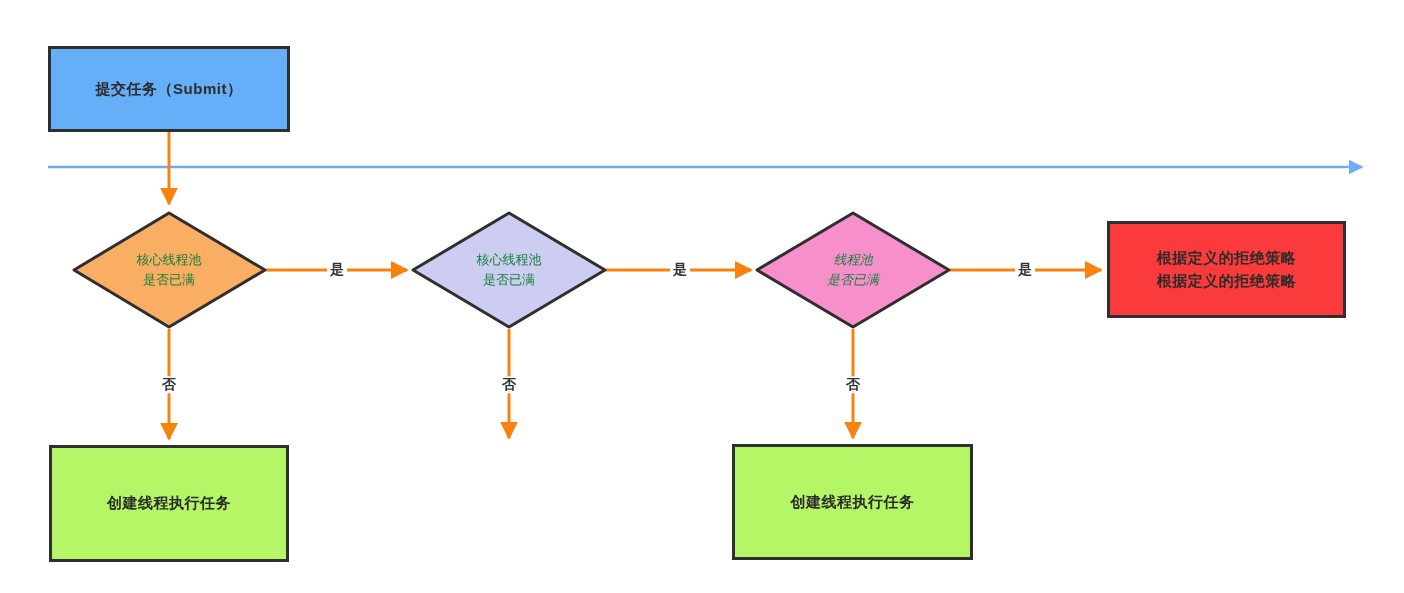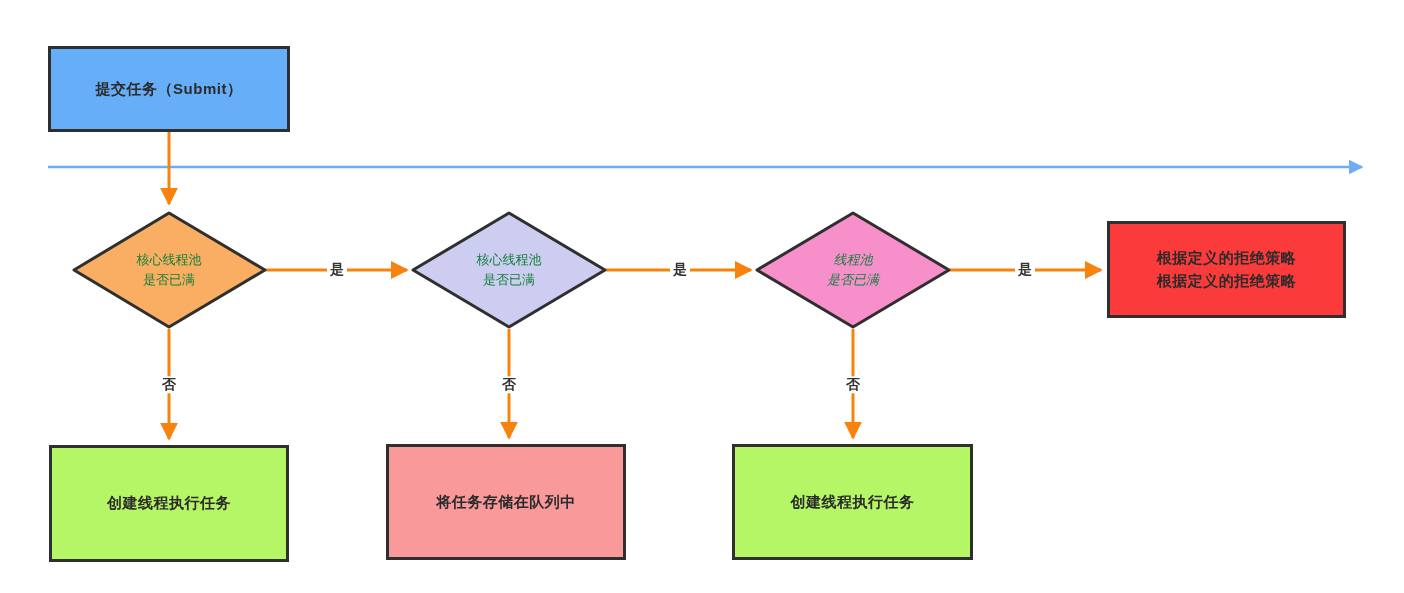--- a/index.html
+++ b/index.html
@@ -103,23 +103,20 @@
     <span>
       <span>根据定义的拒绝策略</span><br>
       <span>根据定义的拒绝策略</span>
     </span>
   </div>
 
   <div class="node node-green1" style="background: rgb(181, 246, 102);">
     <span>创建线程执行任务</span>
   </div>
 
-  <div class="node node-salmon" style="background: rgb(250, 153, 153);">
-    <span>将任务存储在队列中</span>
-  </div>
 
   <div class="node node-green2" style="background: rgb(181, 246, 102);">
     <span>创建线程执行任务</span>
   </div>
 
   <div class="diamond-text dt1">
     <span>核心线程池</span><br>
     <span>是否已满</span>
   </div>
   <div class="diamond-text dt2">

